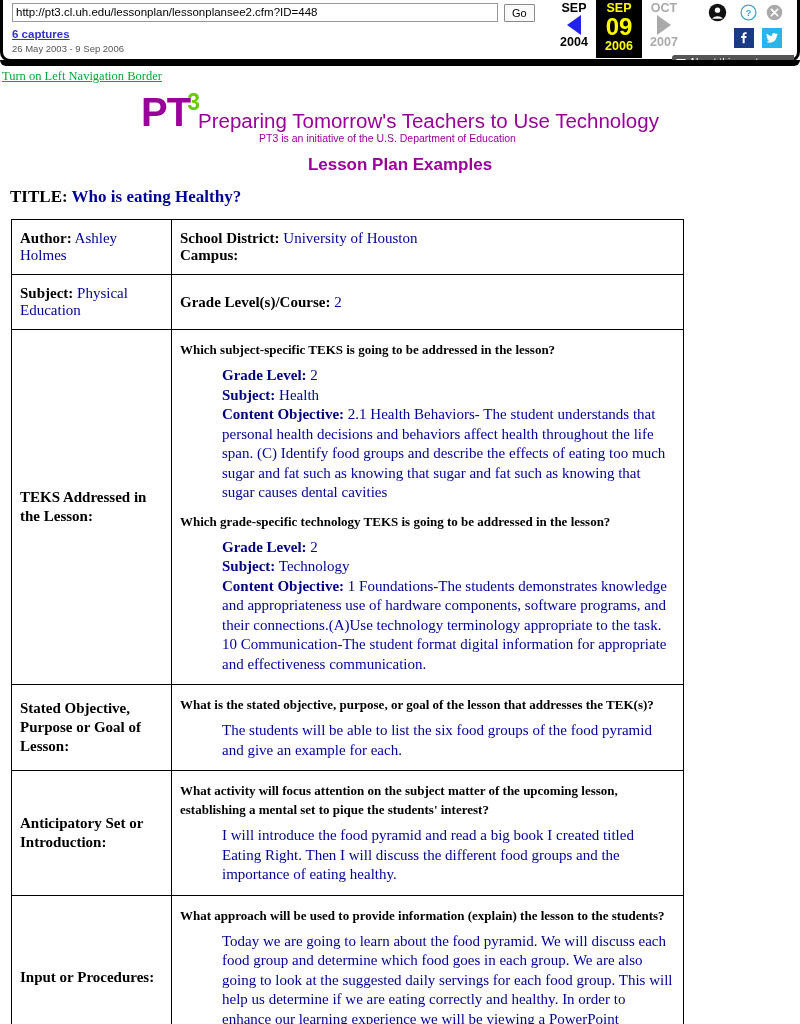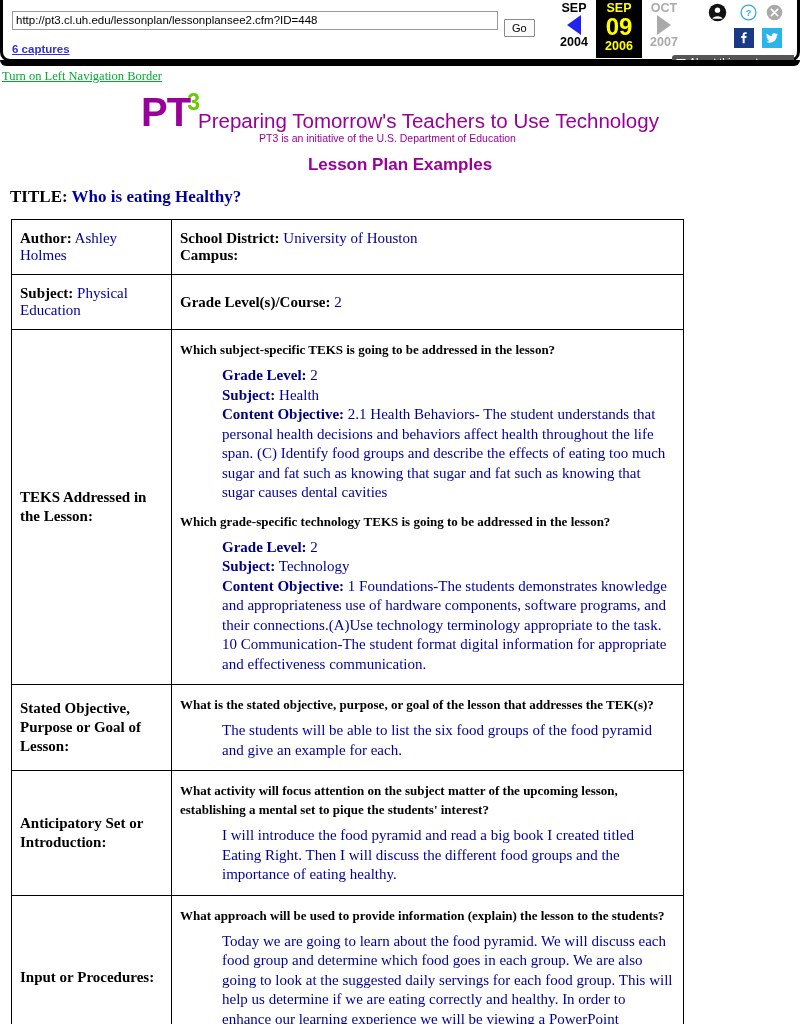--- a/index.html
+++ b/index.html
@@ -68,21 +68,20 @@
   .wm-go {
     border: 1px solid #8a8a8a;
     background: #fafafa;
     font-family: "Liberation Sans", "DejaVu Sans", sans-serif;
     font-size: 11px;
     color: #000;
     padding: 1px 7px;
     line-height: 14px;
     border-radius: 1px;
     cursor: pointer;
-    margin-top: 16px;
   }
   .wm-captures {
     margin-top: 6px;
     font-family: "Liberation Sans", "DejaVu Sans", sans-serif;
     font-size: 11.5px;
     font-weight: bold;
     color: #3333cc;
     text-decoration: underline;
     cursor: pointer;
     display: inline-block;

